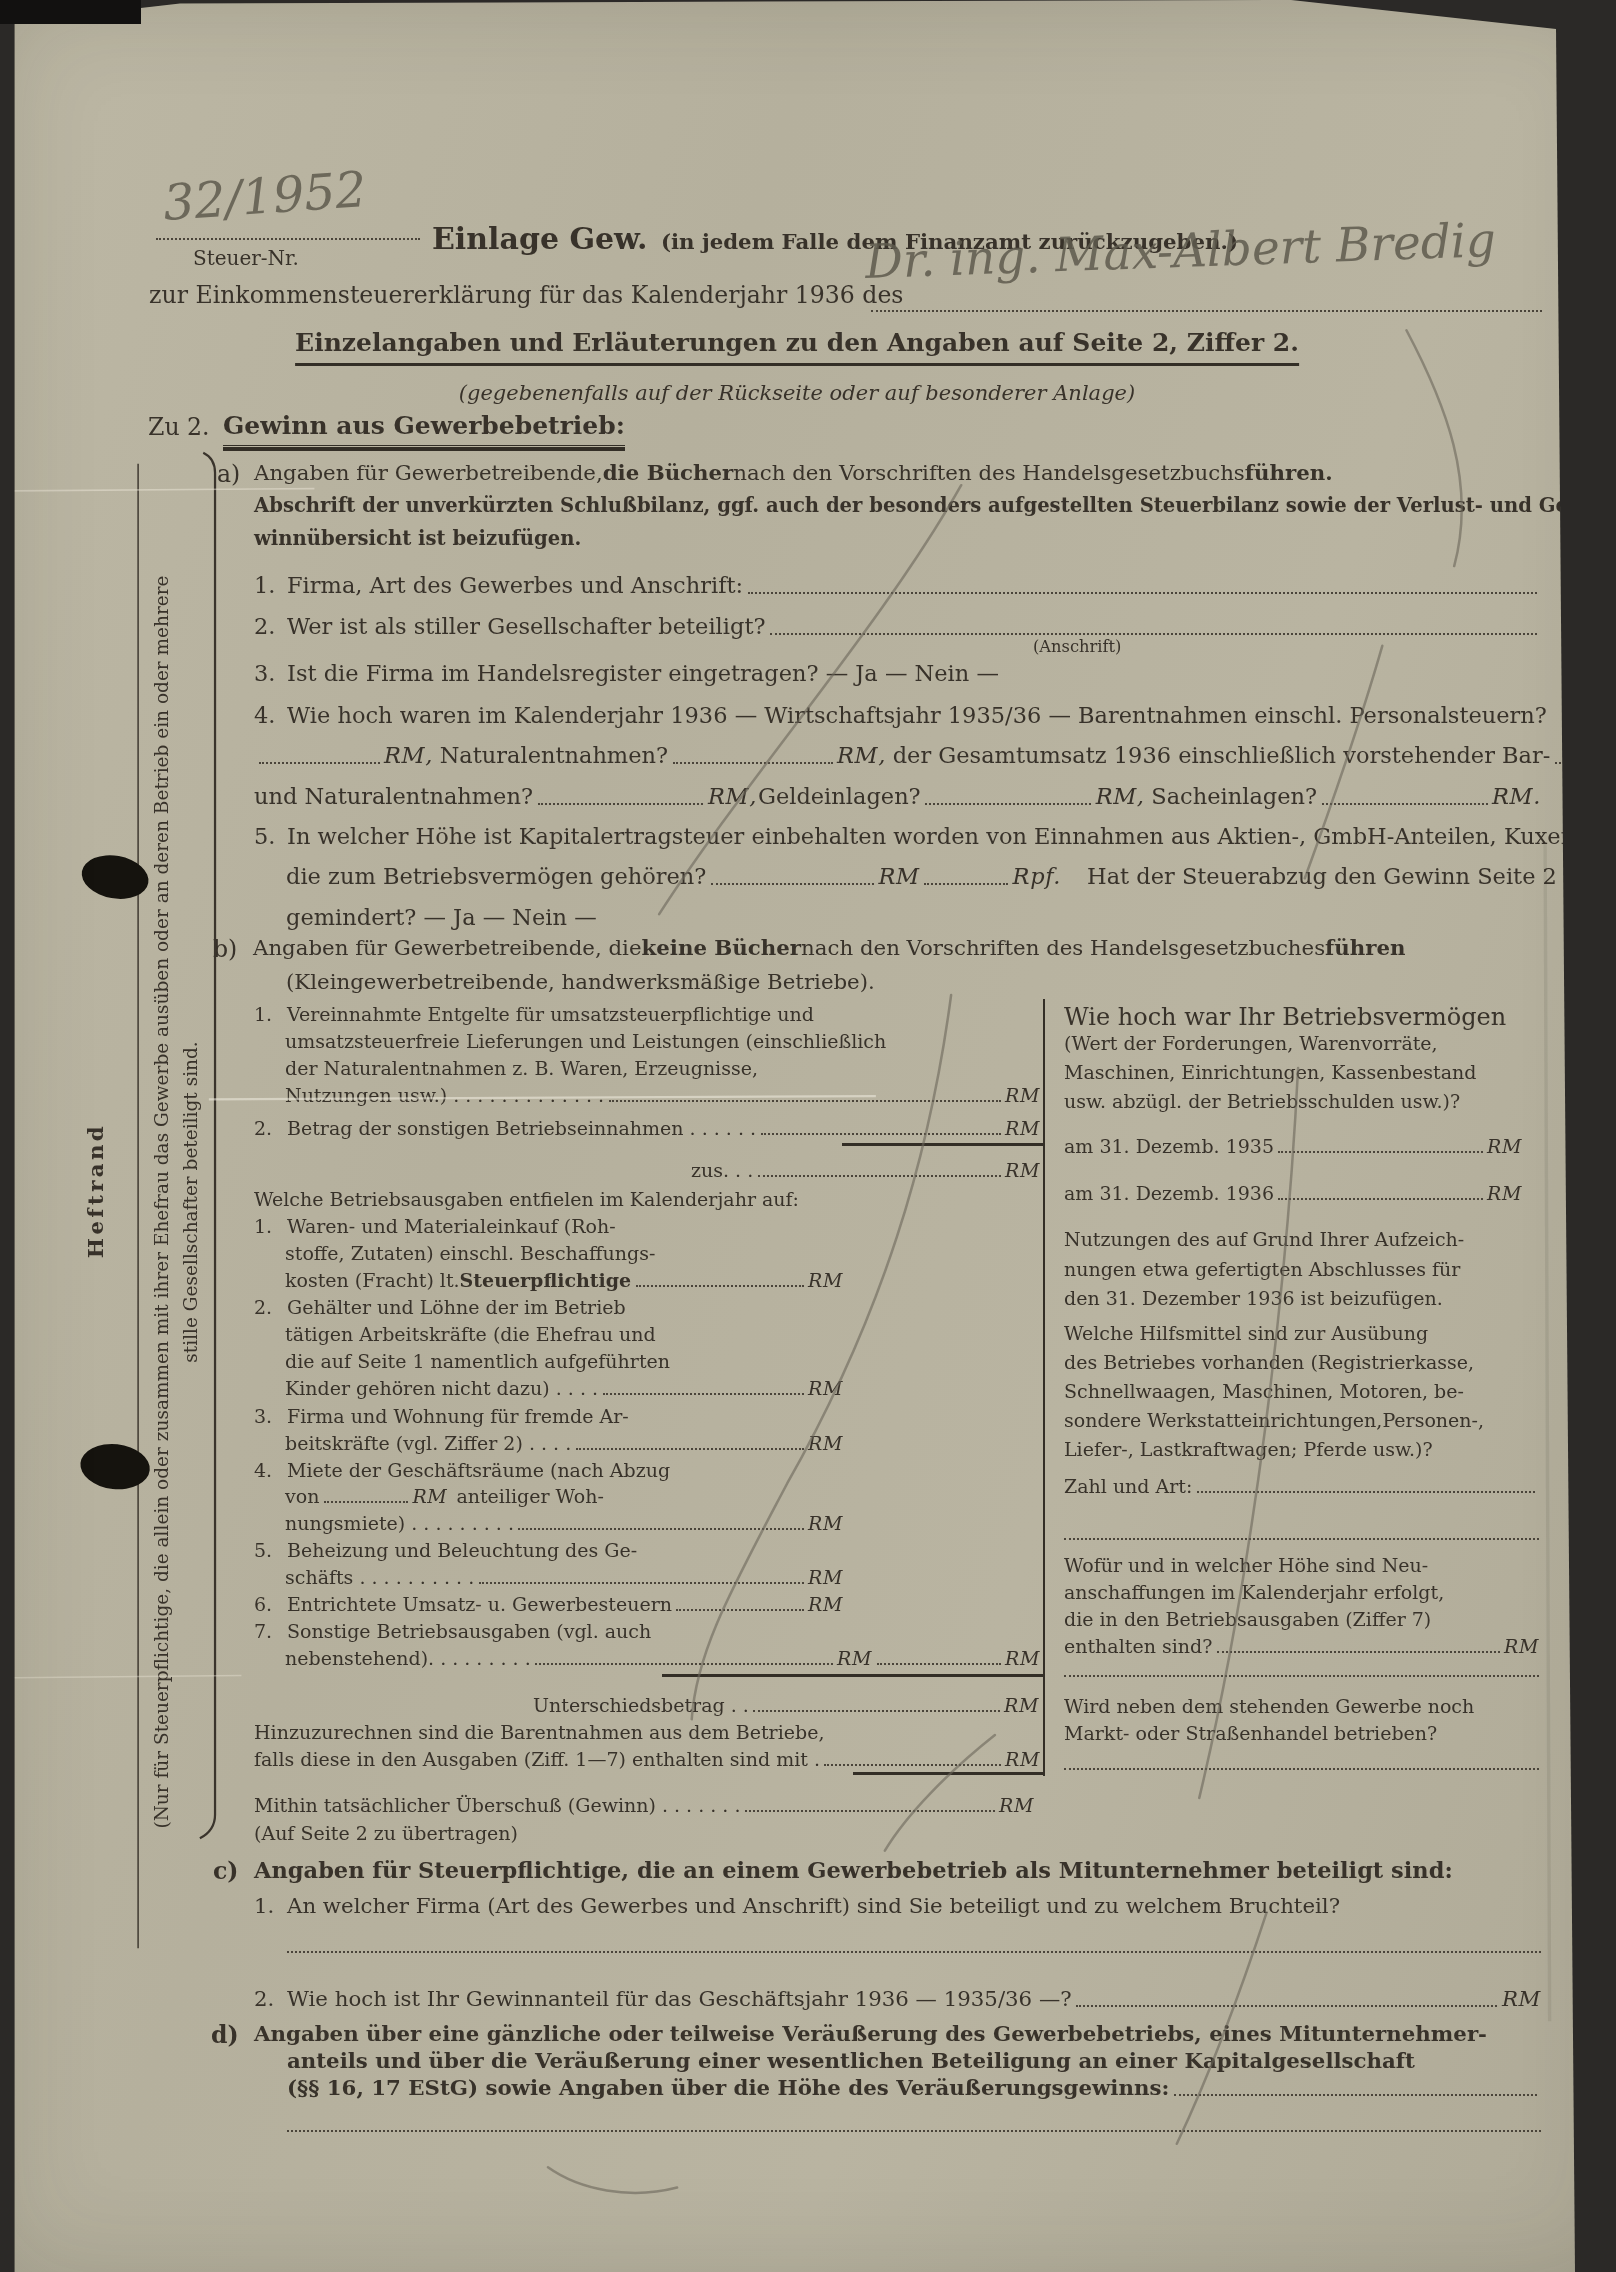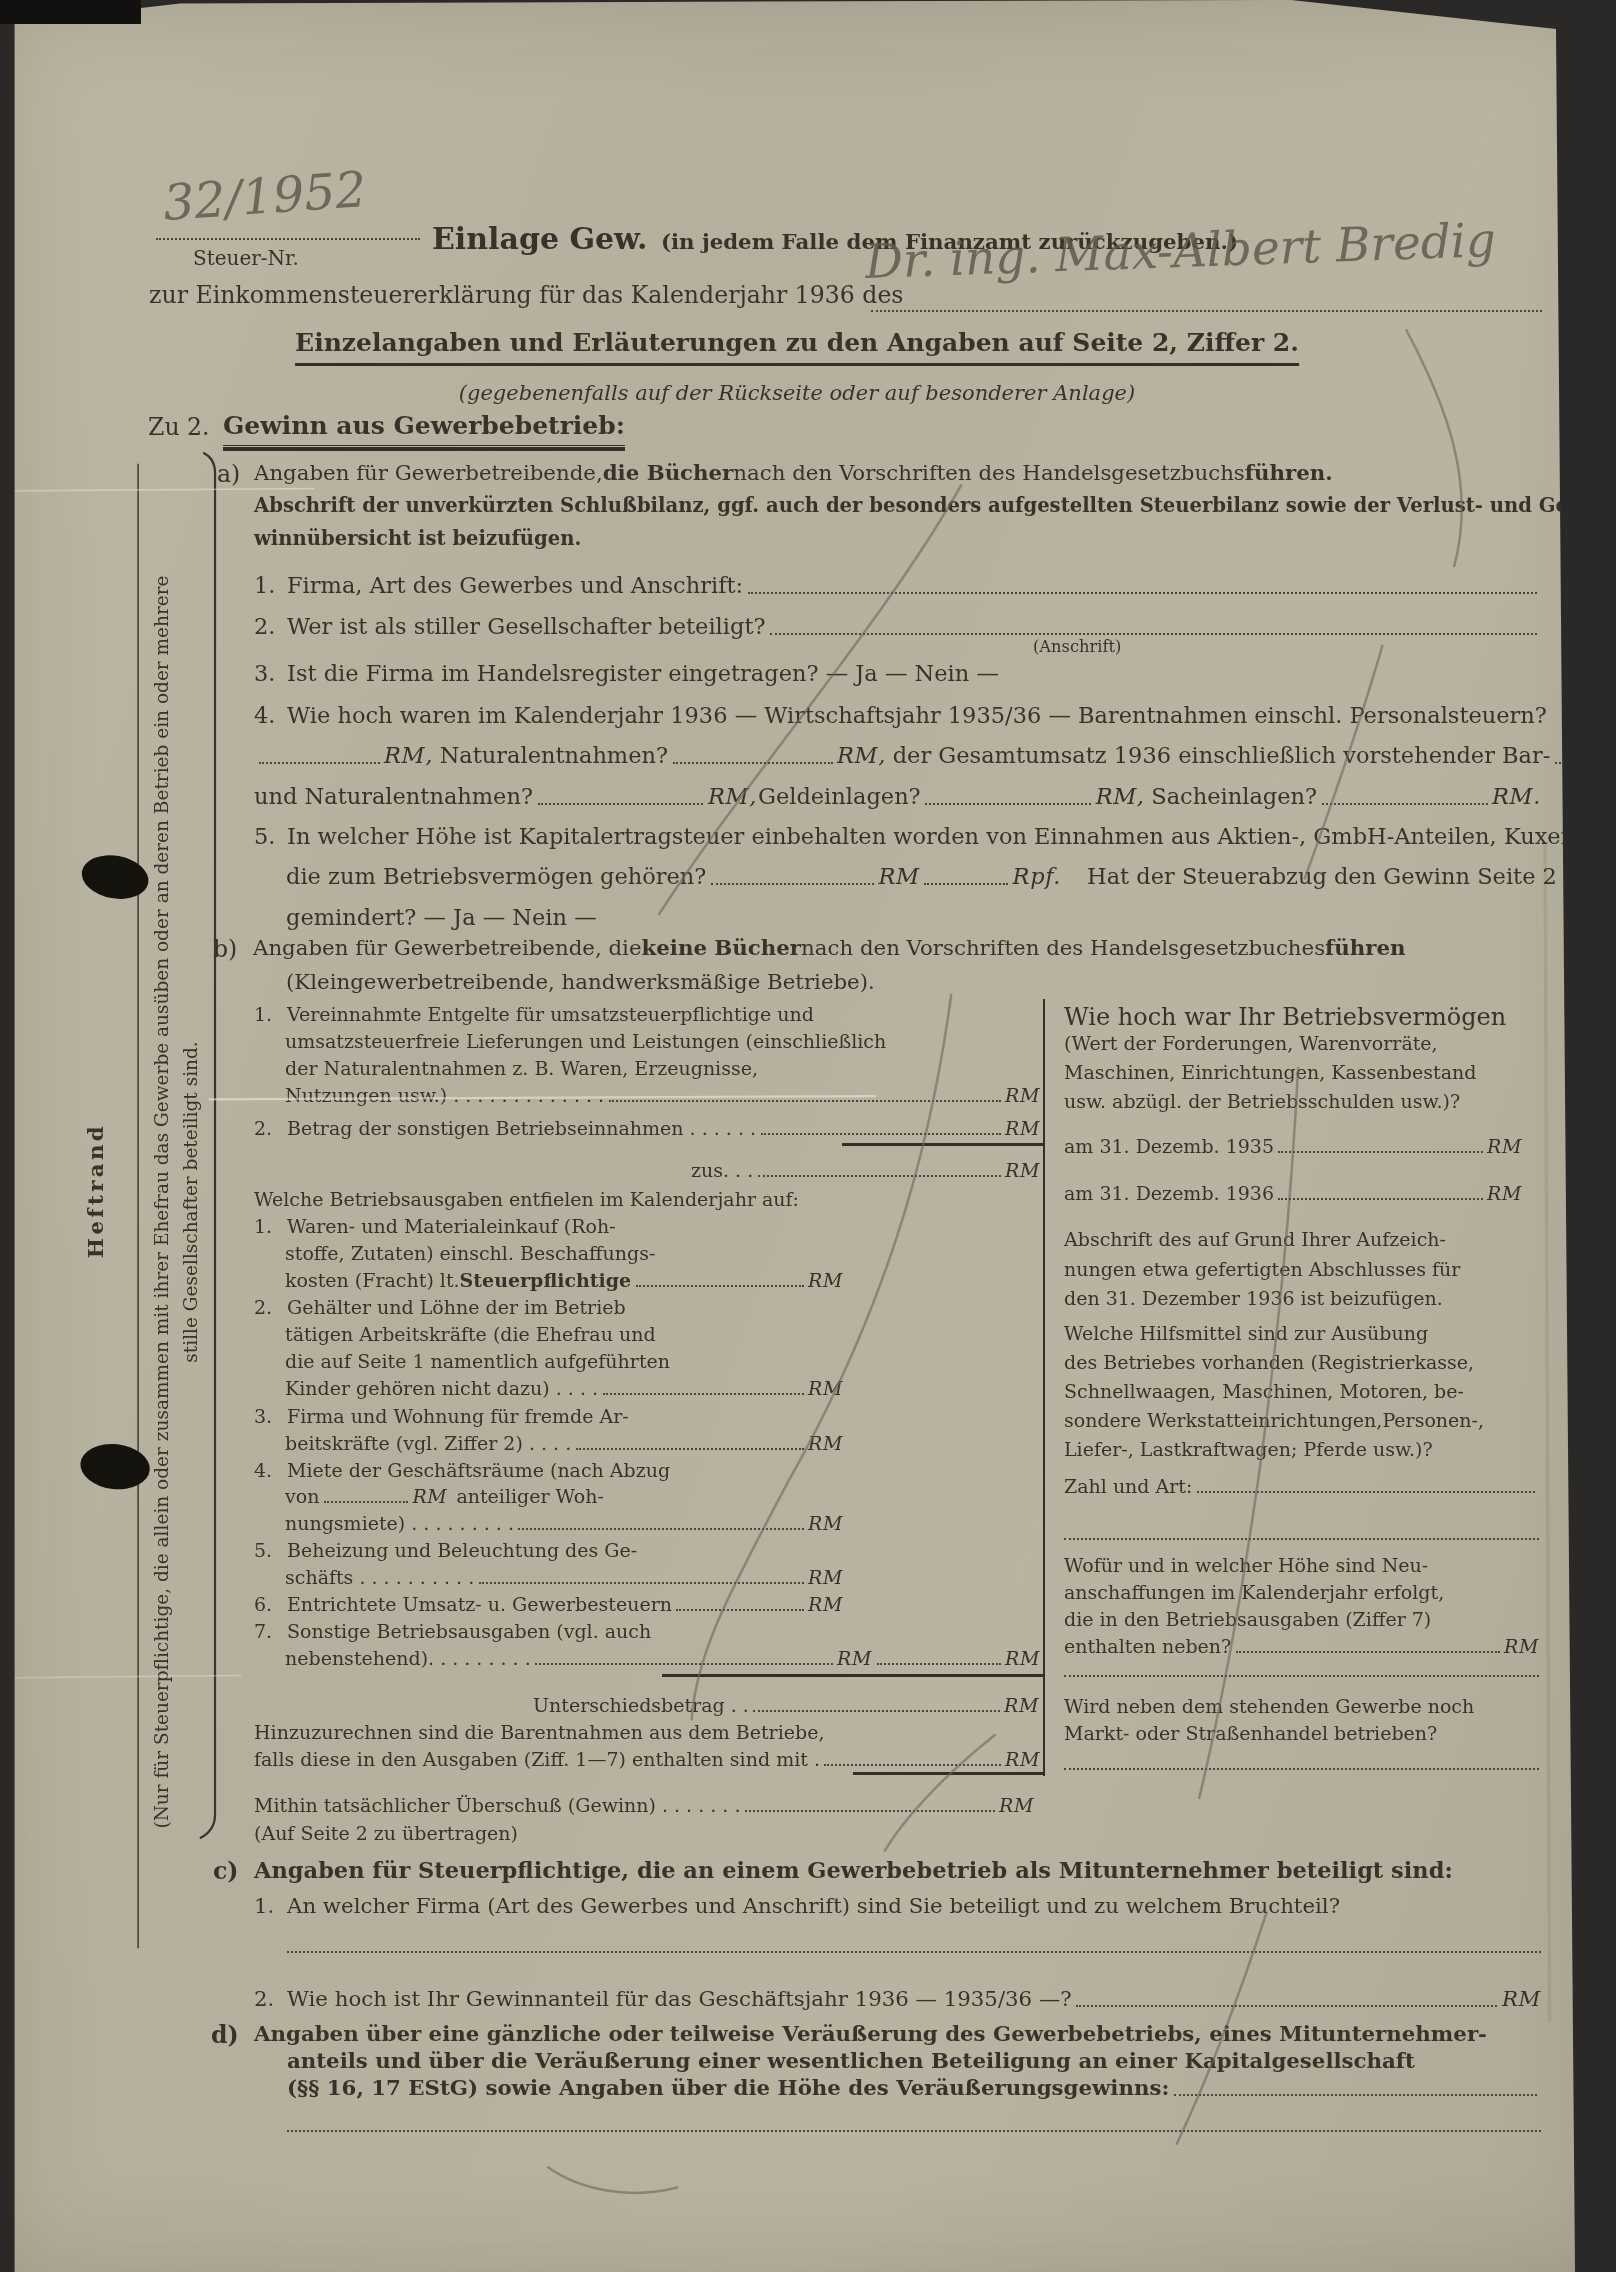--- a/index.html
+++ b/index.html
@@ -265,41 +265,41 @@
     <span>am 31. Dezemb. 1935</span>
     <div class="dots"></div>
     <span class="rm">RM</span>
   </div>
   <div class="fr" style="left:1064px;top:1182px;width:458px;font-size:19px">
     <span>am 31. Dezemb. 1936</span>
     <div class="dots"></div>
     <span class="rm">RM</span>
   </div>
 
-  <div class="t" style="left:1064px;top:1228px;font-size:19px">Abschrift des auf Grund Ihrer Aufzeich-</div>
+  <div class="t" style="left:1064px;top:1228px;font-size:19px">Nutzungen des auf Grund Ihrer Aufzeich-</div>
   <div class="t" style="left:1064px;top:1258px;font-size:19px">nungen etwa gefertigten Abschlusses für</div>
   <div class="t" style="left:1064px;top:1287px;font-size:19px">den 31. Dezember 1936 ist beizufügen.</div>
 
   <div class="t" style="left:1064px;top:1322px;font-size:19px">Welche Hilfsmittel sind zur Ausübung</div>
   <div class="t" style="left:1064px;top:1351px;font-size:19px">des Betriebes vorhanden (Registrierkasse,</div>
   <div class="t" style="left:1064px;top:1380px;font-size:19px">Schnellwaagen, Maschinen, Motoren, be-</div>
   <div class="t" style="left:1064px;top:1409px;font-size:19px">sondere Werkstatteinrichtungen,Personen-,</div>
   <div class="t" style="left:1064px;top:1438px;font-size:19px">Liefer-,  Lastkraftwagen;  Pferde  usw.)?</div>
 
   <div class="fr" style="left:1064px;top:1475px;width:475px;font-size:19px">
     <span>Zahl und Art:</span>
     <div class="dots"></div>
   </div>
   <div class="dotrule" style="left:1064px;top:1538px;width:475px"></div>
 
   <div class="t" style="left:1064px;top:1554px;font-size:19px">Wofür und in welcher Höhe sind Neu-</div>
   <div class="t" style="left:1064px;top:1581px;font-size:19px">anschaffungen im Kalenderjahr erfolgt,</div>
   <div class="t" style="left:1064px;top:1608px;font-size:19px">die in den Betriebsausgaben (Ziffer 7)</div>
   <div class="fr" style="left:1064px;top:1635px;width:475px;font-size:19px">
-    <span>enthalten neben?</span>
+    <span>enthalten sind?</span>
     <div class="dots"></div>
     <span class="rm">RM</span>
   </div>
   <div class="dotrule" style="left:1064px;top:1675px;width:475px"></div>
 
   <div class="t" style="left:1064px;top:1695px;font-size:19px">Wird neben dem stehenden Gewerbe noch</div>
   <div class="t" style="left:1064px;top:1722px;font-size:19px">Markt- oder Straßenhandel betrieben?</div>
   <div class="dotrule" style="left:1064px;top:1768px;width:475px"></div>
 
   <div class="t b" style="left:213px;top:1857px;font-size:23.6px">c)</div>

